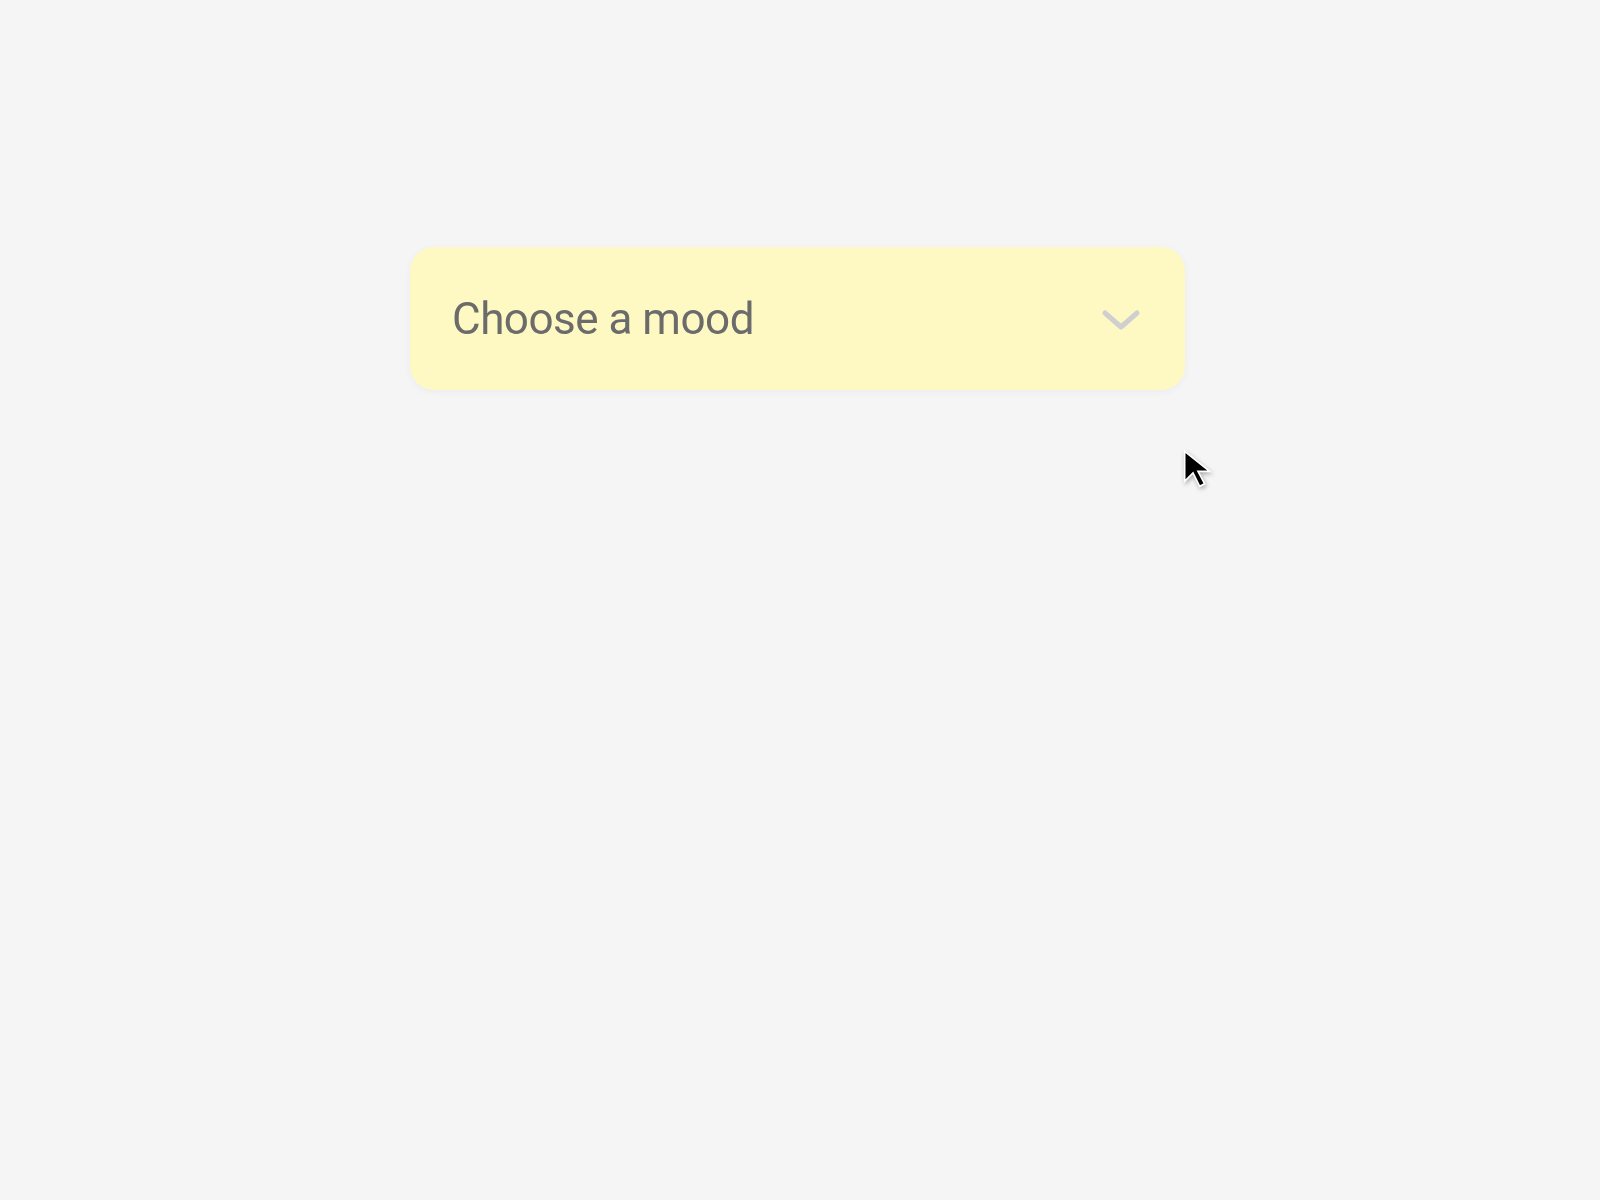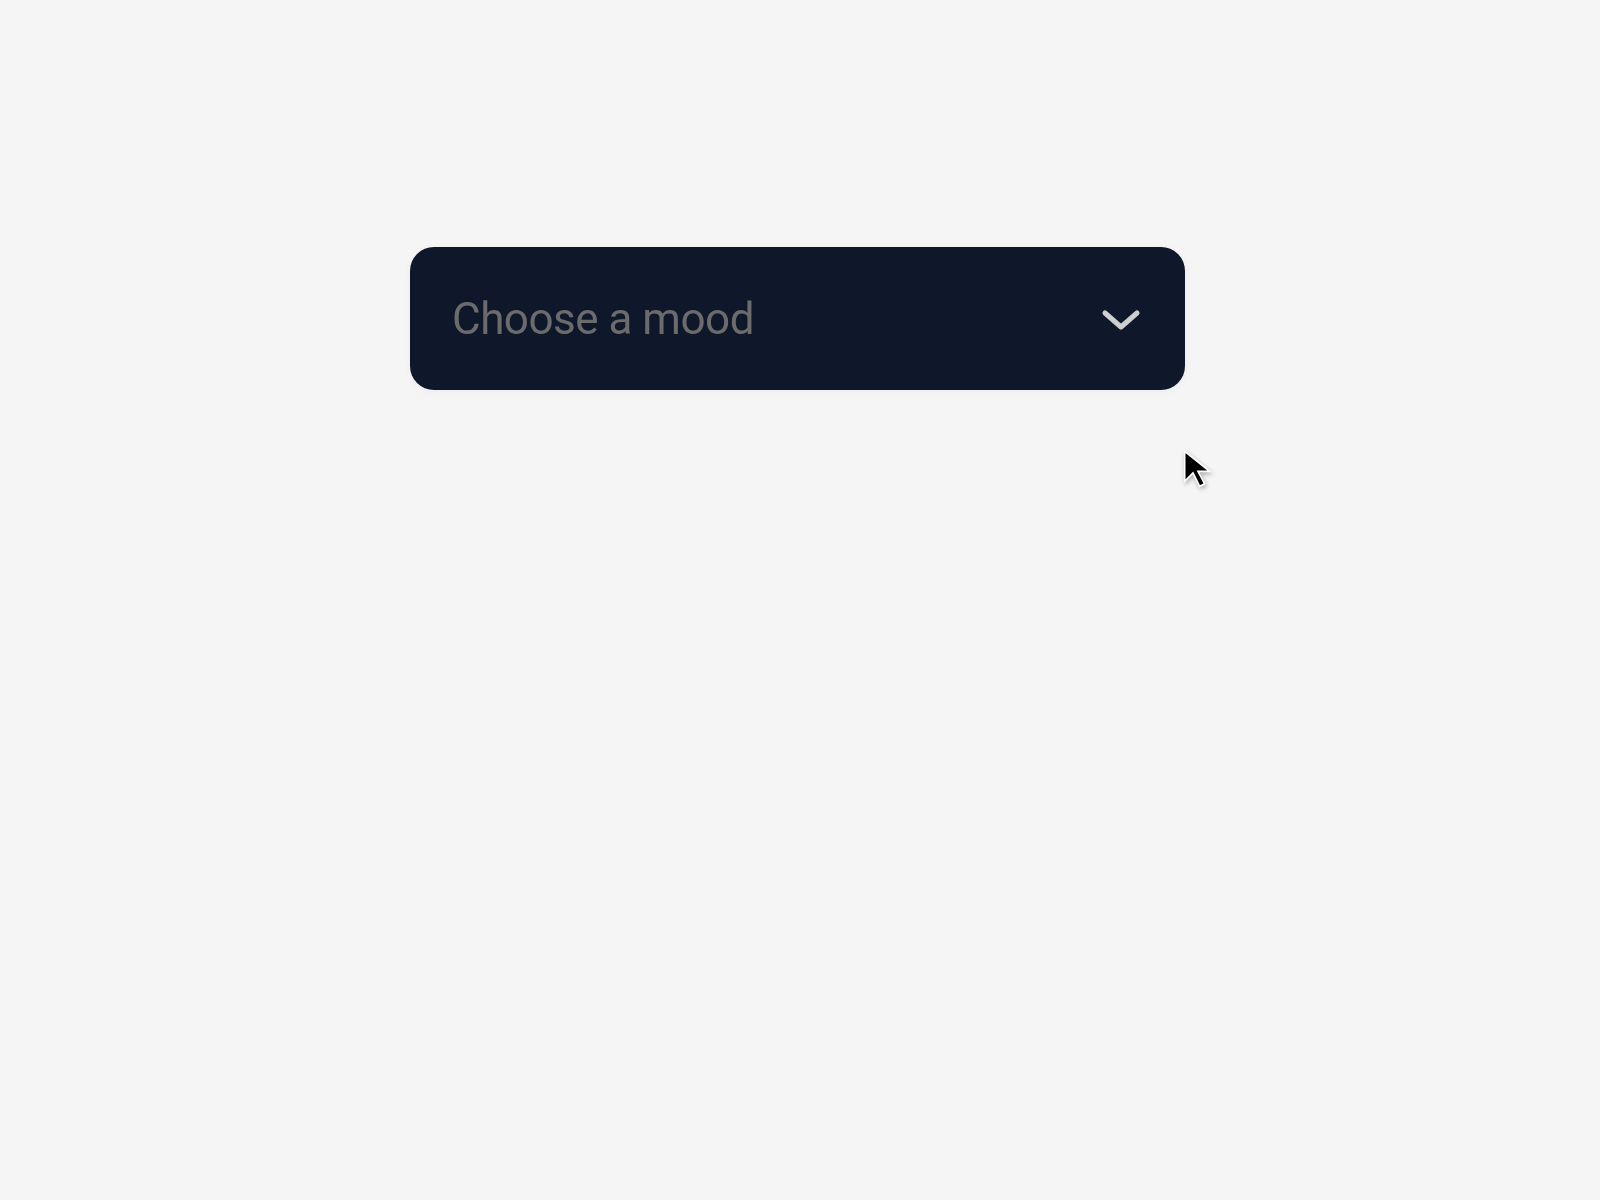--- a/index.html
+++ b/index.html
@@ -14,21 +14,21 @@
       font-family: -apple-system, BlinkMacSystemFont, "Segoe UI", Roboto, "Helvetica Neue", Arial, sans-serif;
       position: relative;
       overflow: hidden;
     }
     .dropdown {
       position: absolute;
       left: 410px;
       top: 247px;
       width: 775px;
       height: 143px;
-      background: #0f172a;
+      background: #fef9c3;
       border-radius: 24px;
       box-shadow: 0 2px 8px rgba(0,0,0,0.04);
       display: flex;
       align-items: center;
       justify-content: space-between;
       padding: 0 44px 0 42px;
       cursor: pointer;
     }
     .dropdown-label {
       font-size: 44px;

